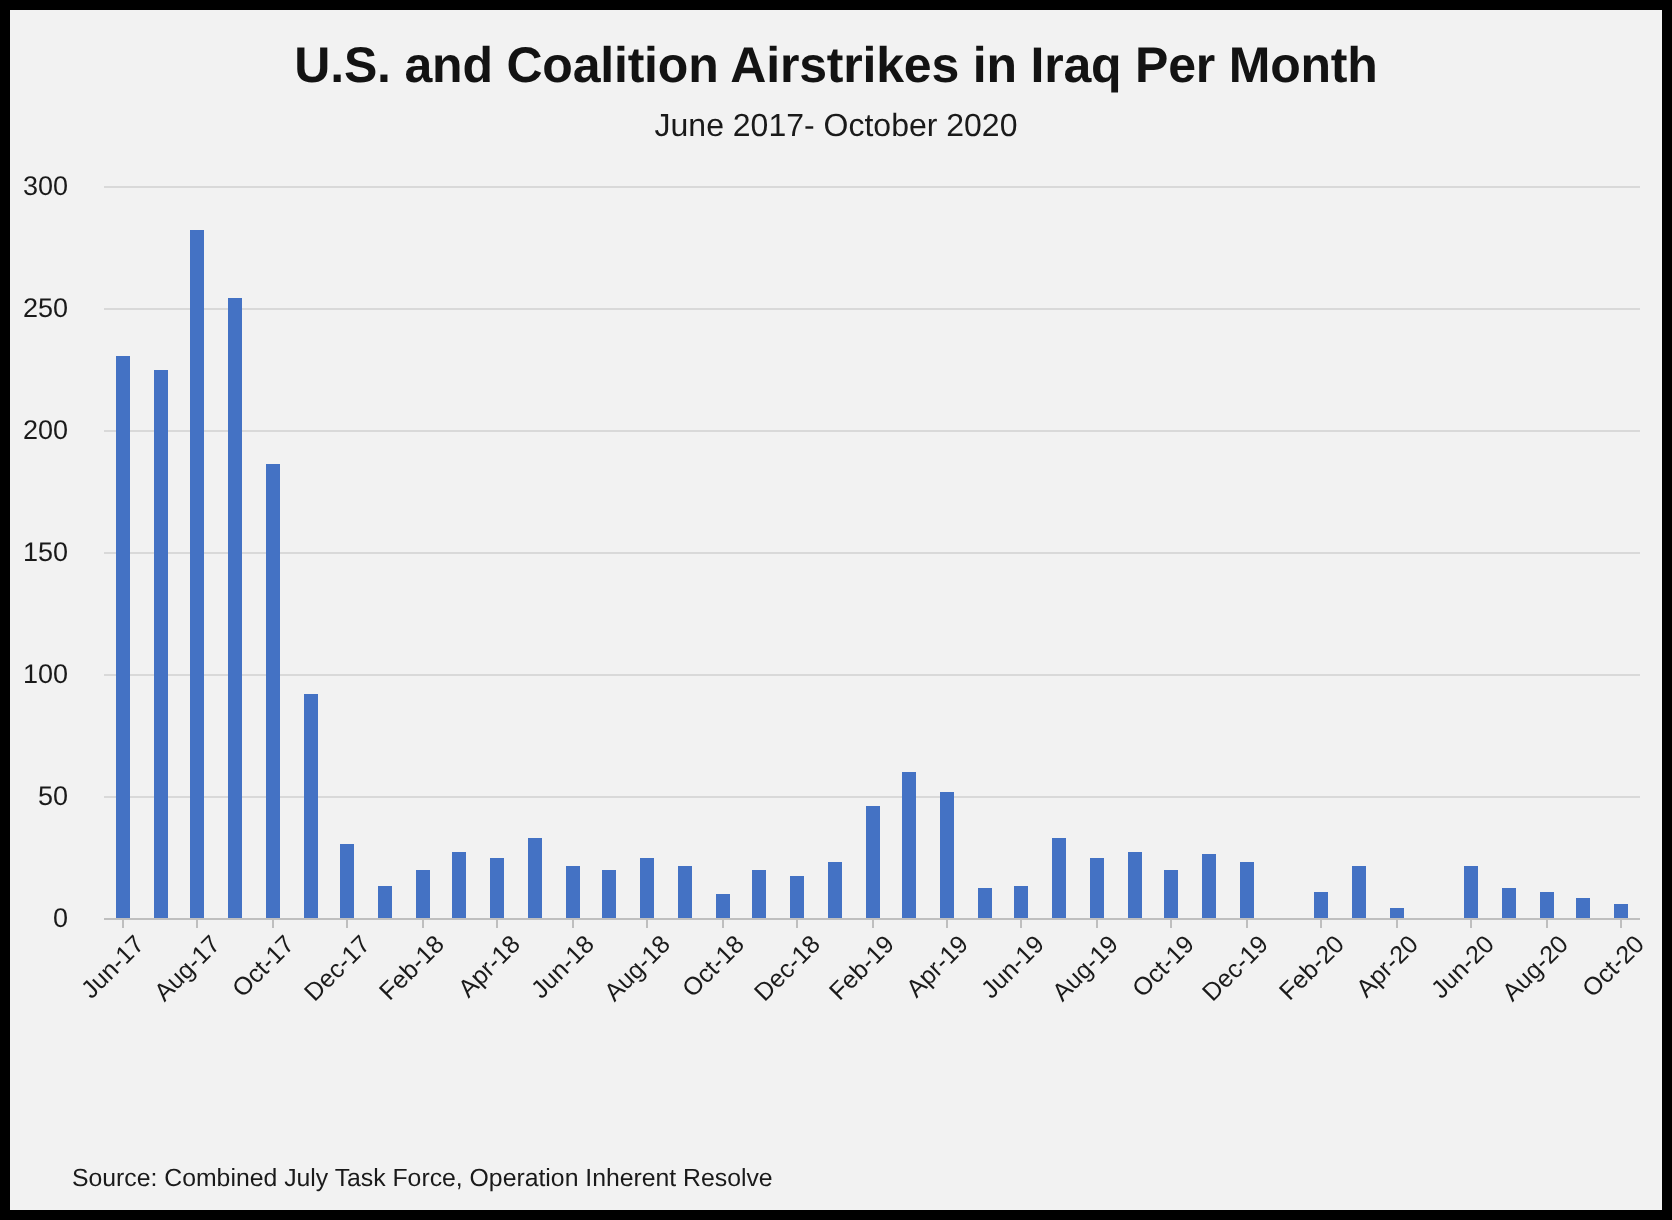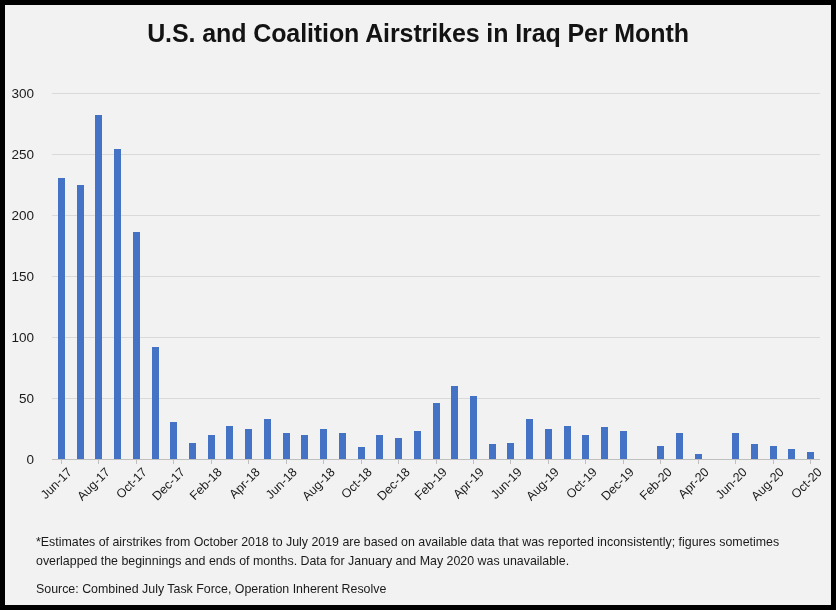--- a/index.html
+++ b/index.html
@@ -131,20 +131,21 @@
     font-size: 12.4px;
     color: #1a1a1a;
   }
 </style>
 </head>
 <body>
 
 <div class="frame">
 
   <div class="title">U.S. and Coalition Airstrikes in Iraq Per Month</div>
+  <div class="subtitle">June 2017- October 2020</div>
 
   <div class="plot-wrap">
     <div class="plot" id="plot">
       <div id="gridlines">
           <div class="gridline" style="top: 305px;"></div>
           <div class="gridline" style="top: 244px;"></div>
           <div class="gridline" style="top: 183px;"></div>
           <div class="gridline" style="top: 122px;"></div>
           <div class="gridline" style="top: 61px;"></div>
           <div class="gridline" style="top: 0px;"></div>
@@ -242,16 +243,15 @@
           <div class="xlabel" style="left: 575.317px;">Dec-19</div>
           <div class="xlabel" style="left: 612.78px;">Feb-20</div>
           <div class="xlabel" style="left: 650.244px;">Apr-20</div>
           <div class="xlabel" style="left: 687.707px;">Jun-20</div>
           <div class="xlabel" style="left: 725.171px;">Aug-20</div>
           <div class="xlabel" style="left: 762.634px;">Oct-20</div>
         </div>
     </div>
   </div>
 
-  <div class="footnote">*Estimates of airstrikes from October 2018 to July 2019 are based on available data that was reported inconsistently; figures sometimes overlapped the beginnings and ends of months. Data for January and May 2020 was unavailable.</div>
   <div class="source">Source: Combined July Task Force, Operation Inherent Resolve</div>
 
 </div>
 
 </body></html>

